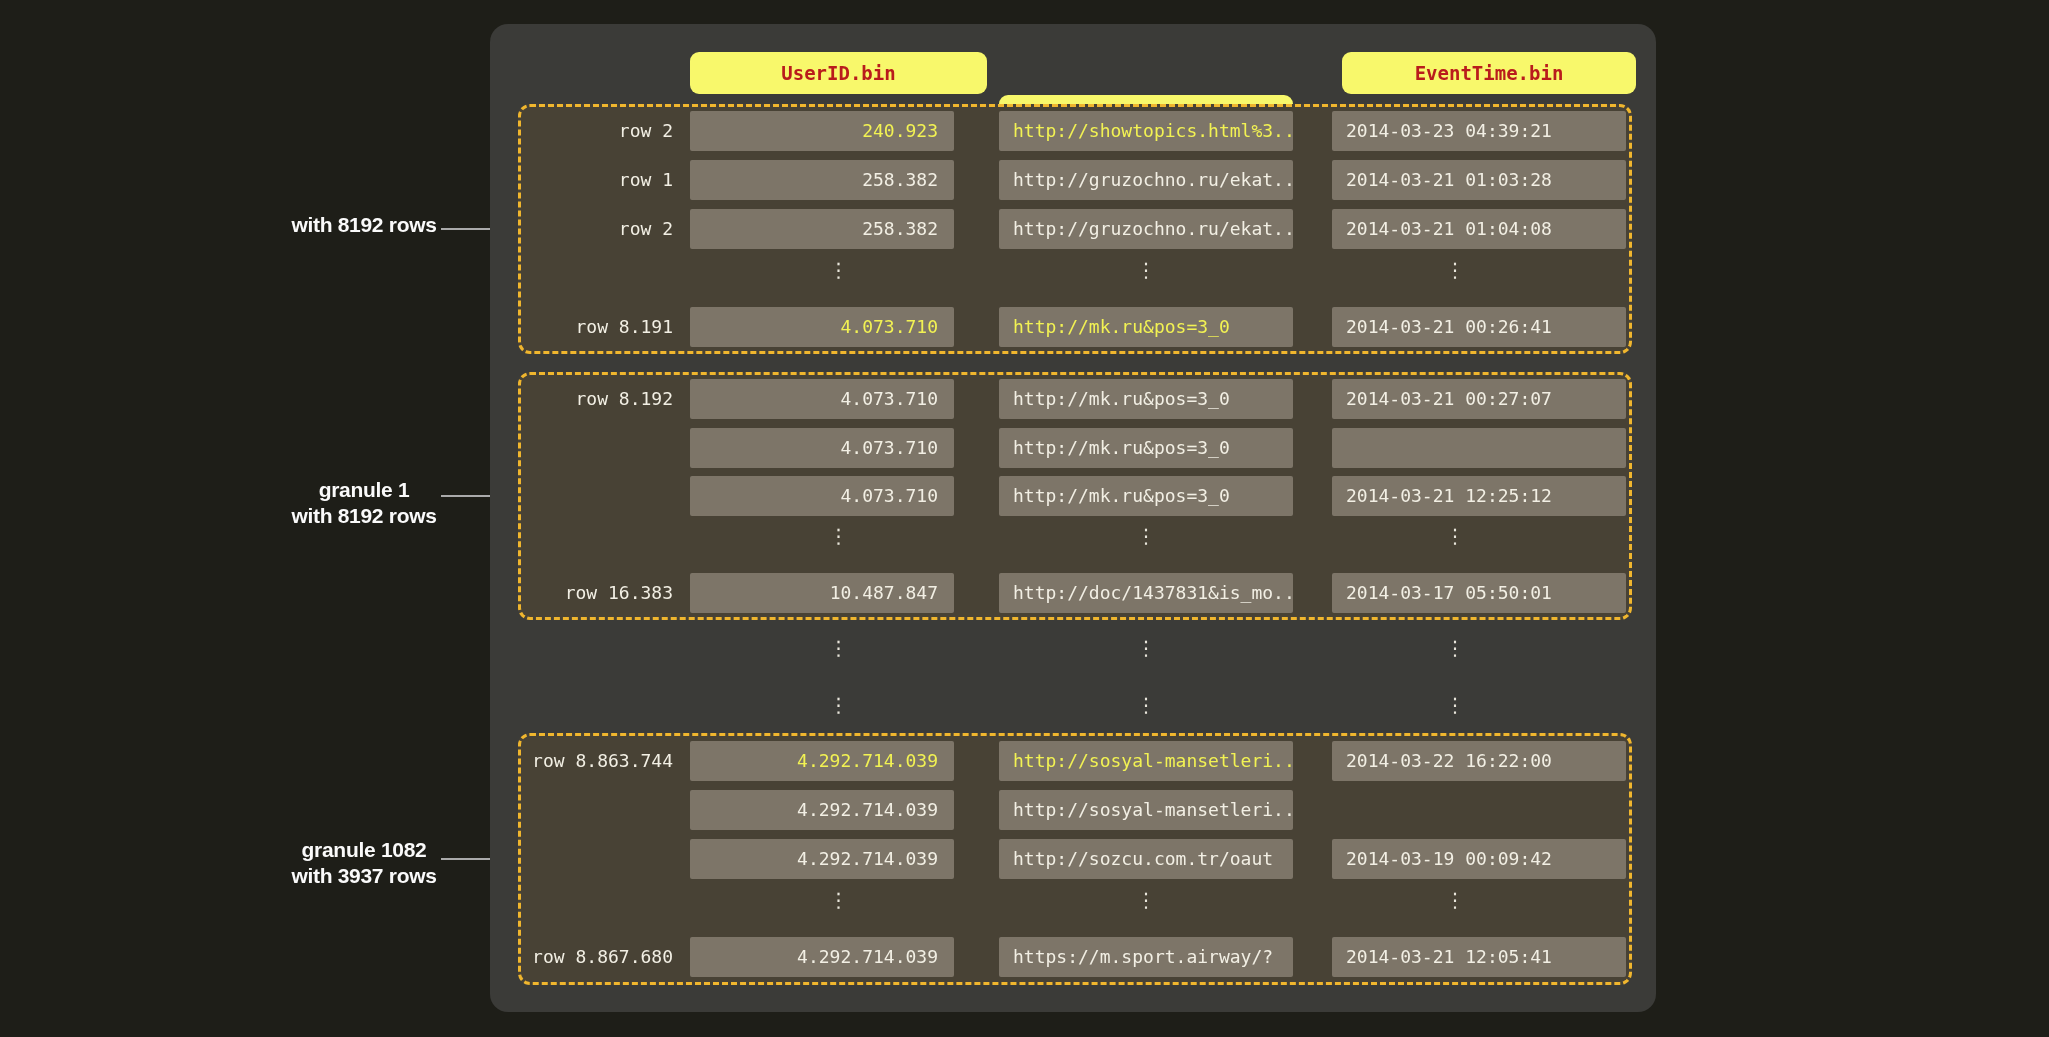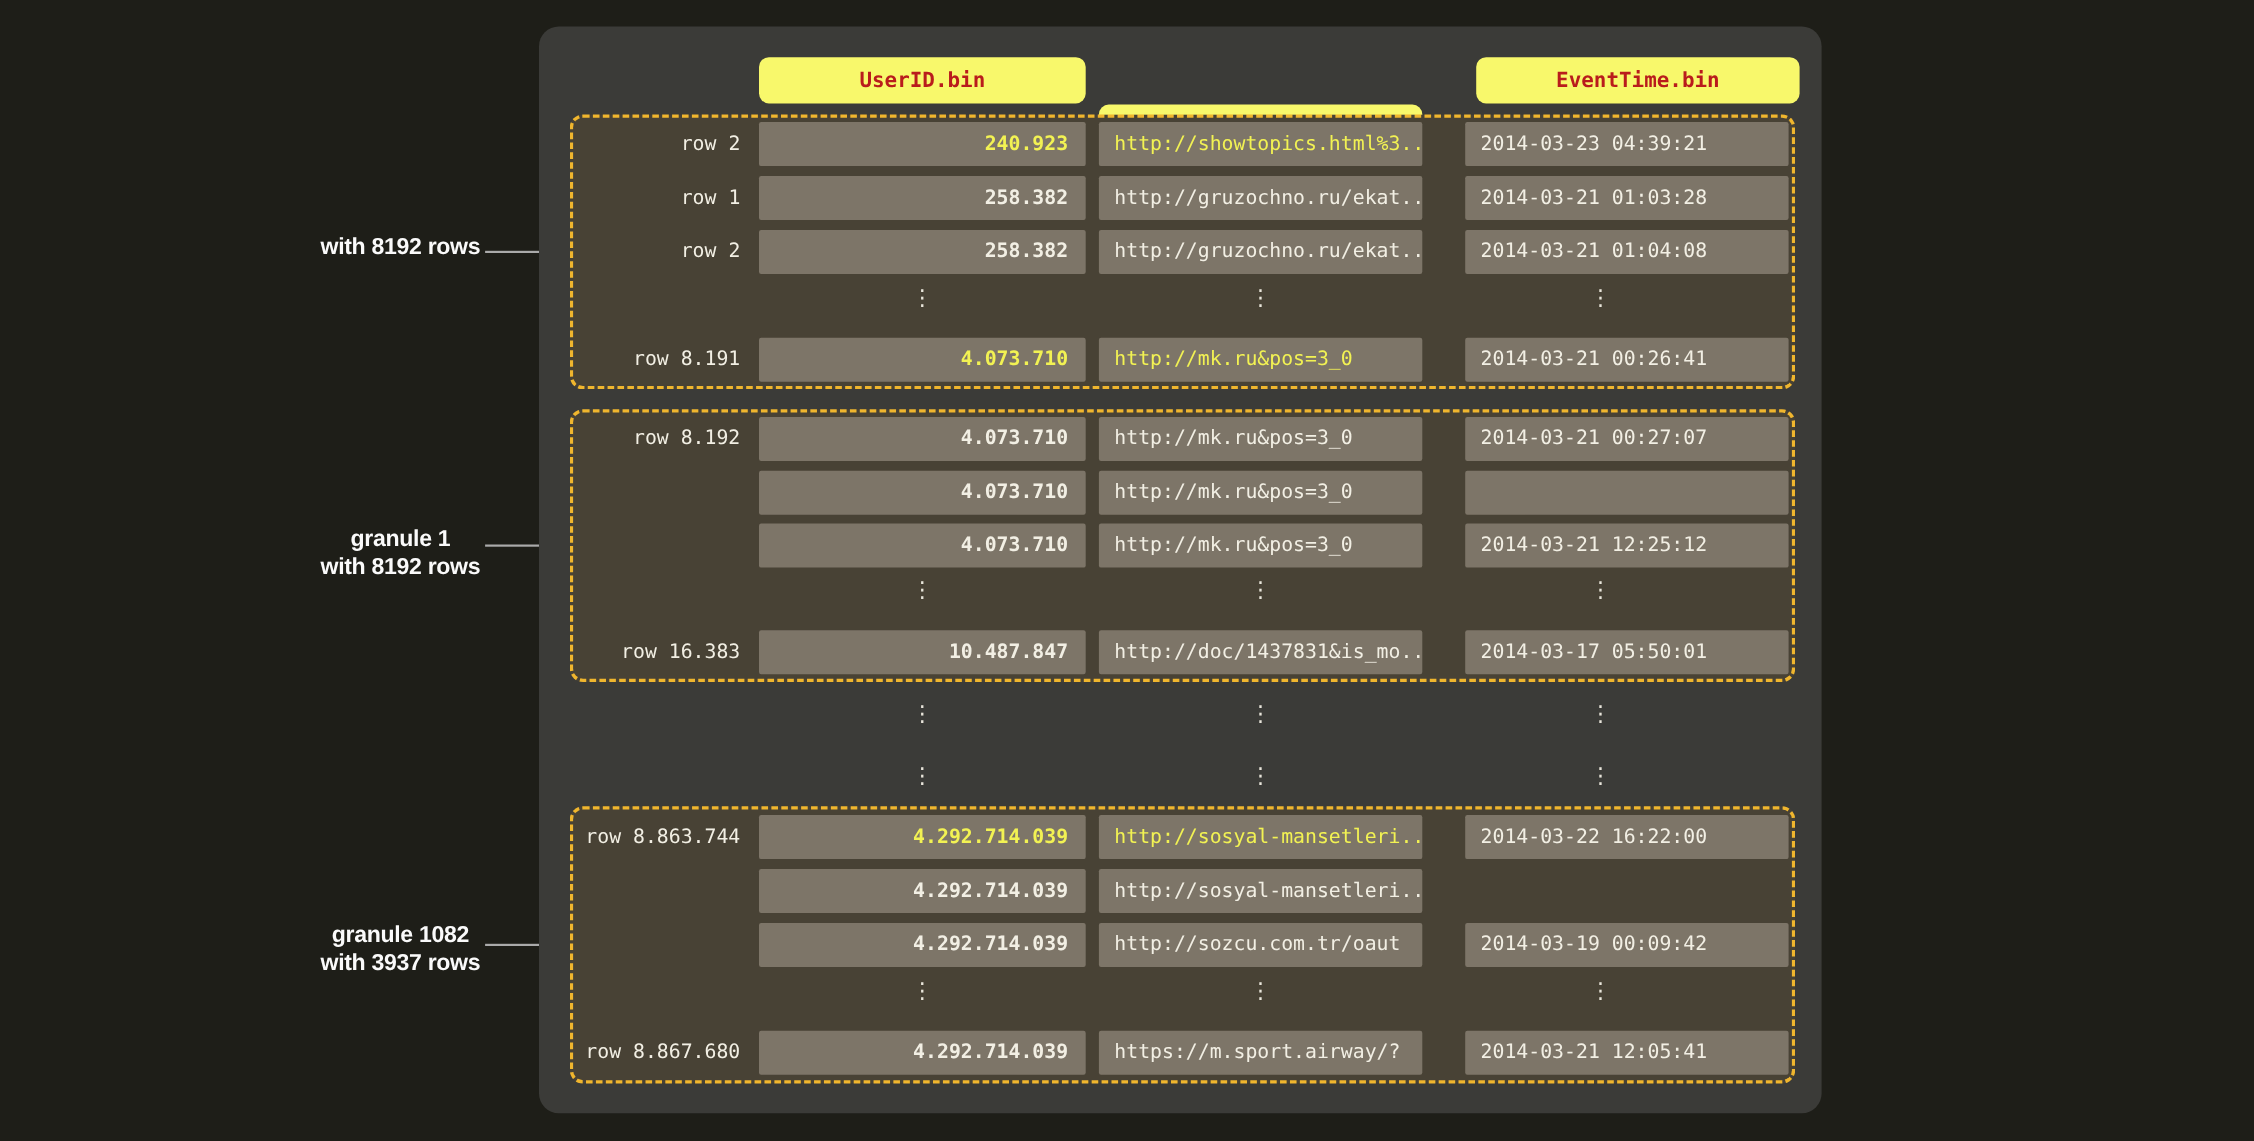--- a/index.html
+++ b/index.html
@@ -30,21 +30,21 @@
   #granule-2{top:709px;height:252px;}
 
   .row{position:relative;height:40px;}
 
   .rlabel{position:absolute;left:0;top:0;width:152px;text-align:right;
           font:18px "DejaVu Sans Mono",monospace;color:var(--cream);line-height:40px;white-space:nowrap;}
 
   .cell{position:absolute;top:0;height:40px;background:var(--cell-bg);border-radius:2px;
         font:18px "DejaVu Sans Mono",monospace;color:var(--cream);line-height:40px;
         box-sizing:border-box;white-space:nowrap;overflow:hidden;}
-  .c-userid{left:169px;width:297px;text-align:right;padding-right:16px;font-weight:bold;}
+  .c-userid{left:169px;width:264px;text-align:right;padding-right:16px;}
   .c-url{left:478px;width:294px;padding-left:14px;}
   .c-et{left:787px;width:294px;padding-left:14px;margin-left:24px;}
   .hl{color:var(--hl);}
 
   .edots{position:absolute;top:0;height:40px;line-height:40px;text-align:center;
          font:20px "DejaVu Sans Mono",monospace;color:var(--cream);opacity:.95;}
   .e-userid{left:169px;width:297px;}
   .e-url{left:478px;width:294px;}
   .e-et{left:787px;width:294px;}
 

